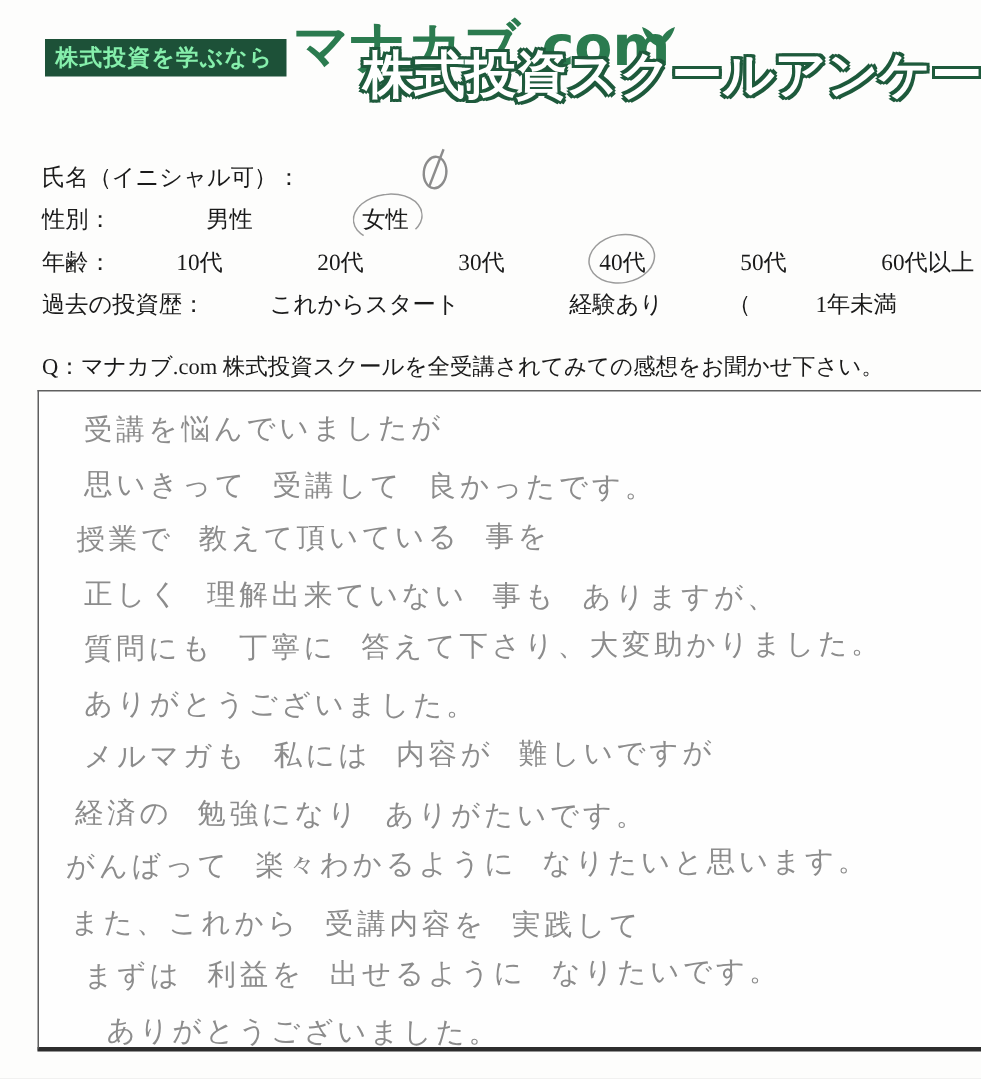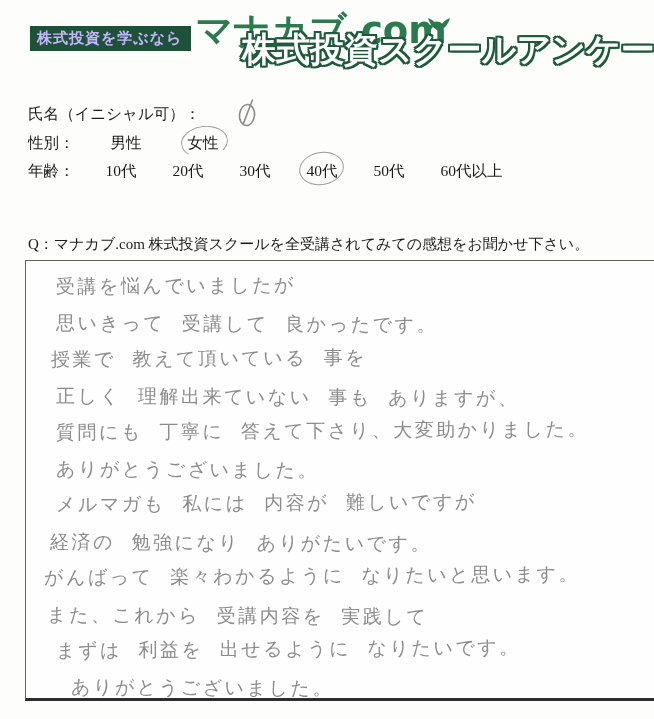--- a/index.html
+++ b/index.html
@@ -13,21 +13,21 @@
     font-family: "Liberation Serif", "DejaVu Serif", serif;
     color: #1a1a1a;
     margin: 0 auto;
   }
 
   
   .logo-block { position: absolute; left: 30px; top: 9px; }
   .logo-tag {
     display: inline-block;
     background: #1d5138;
-    color: #c4b5fd;
+    color: #86efac;
     font-family: "DejaVu Sans", "Liberation Sans", sans-serif;
     font-weight: bold;
     font-size: 15px;
     line-height: 1;
     padding: 5px 9px 5px 7px;
     letter-spacing: 1px;
   }
   .logo-name {
     position: relative;
     display: inline-block;
@@ -56,26 +56,27 @@
       -1px -1px 0 #1e5a3c, 1px -1px 0 #1e5a3c, -1px 1px 0 #1e5a3c, 1px 1px 0 #1e5a3c,
       -2px -2px 0 #1e5a3c, 2px 2px 0 #1e5a3c, -2px 2px 0 #1e5a3c, 2px -2px 0 #1e5a3c;
     white-space: nowrap;
   }
 
   
   .form-area { position: absolute; left: 28px; top: 104px; width: 610px; }
   .form-row {
     height: 28.5px;
     display: flex;
-    align-items: flex-start;
+    align-items: center;
     font-size: 15.5px;
     white-space: nowrap;
-  }
-  .opt { position: relative; display: inline-block; margin-left: 16px; }
-  .gap-sm { margin-right: 15px; }
+    gap: 43px;
+  }
+  .opt { position: relative; display: inline-block; }
+  .gap-sm { }
   .gap-md { margin-right: 20px; }
   .gap-lg { margin-right: 30px; }
 
   .oval {
     position: absolute;
     border: 1.6px solid #9b9b9b;
     border-radius: 50%;
     pointer-events: none;
   }
   .oval-gender { left: -7px; right: -9px; top: -7px; bottom: -4px; transform: rotate(-7deg); border-bottom-color: transparent; }
@@ -184,20 +185,41 @@
         <i class="oval oval-age"></i>
       </span>
       <span class="opt gap-md">
         <span>50代</span>
       </span>
       <span class="opt">
         <span>60代以上</span>
       </span>
     </div>
 
+    <div class="form-row">
+      <span>過去の投資歴：</span>
+      <span class="opt gap-lg">
+        <span>これからスタート</span>
+      </span>
+      <span class="opt">
+        <span>経験あり</span>
+      </span>
+      <span>（</span>
+      <span class="opt gap-lg">
+        <span>1年未満</span>
+      </span>
+      <span class="opt gap-lg">
+        <span>1年～3年</span>
+        <i class="oval oval-hist"></i>
+      </span>
+      <span class="opt">
+        <span>3年以上</span>
+      </span>
+      <span>）</span>
+    </div>
   </div>
 
   <div class="q-line">Q：マナカブ.com 株式投資スクールを全受講されてみての感想をお聞かせ下さい。</div>
 
   <div class="answer-box">
     <div class="hand-line">受講を悩んでいましたが</div>
     <div class="hand-line">思いきって 受講して 良かったです。</div>
     <div class="hand-line">授業で 教えて頂いている 事を</div>
     <div class="hand-line">正しく 理解出来ていない 事も ありますが、</div>
     <div class="hand-line">質問にも 丁寧に 答えて下さり、大変助かりました。</div>

